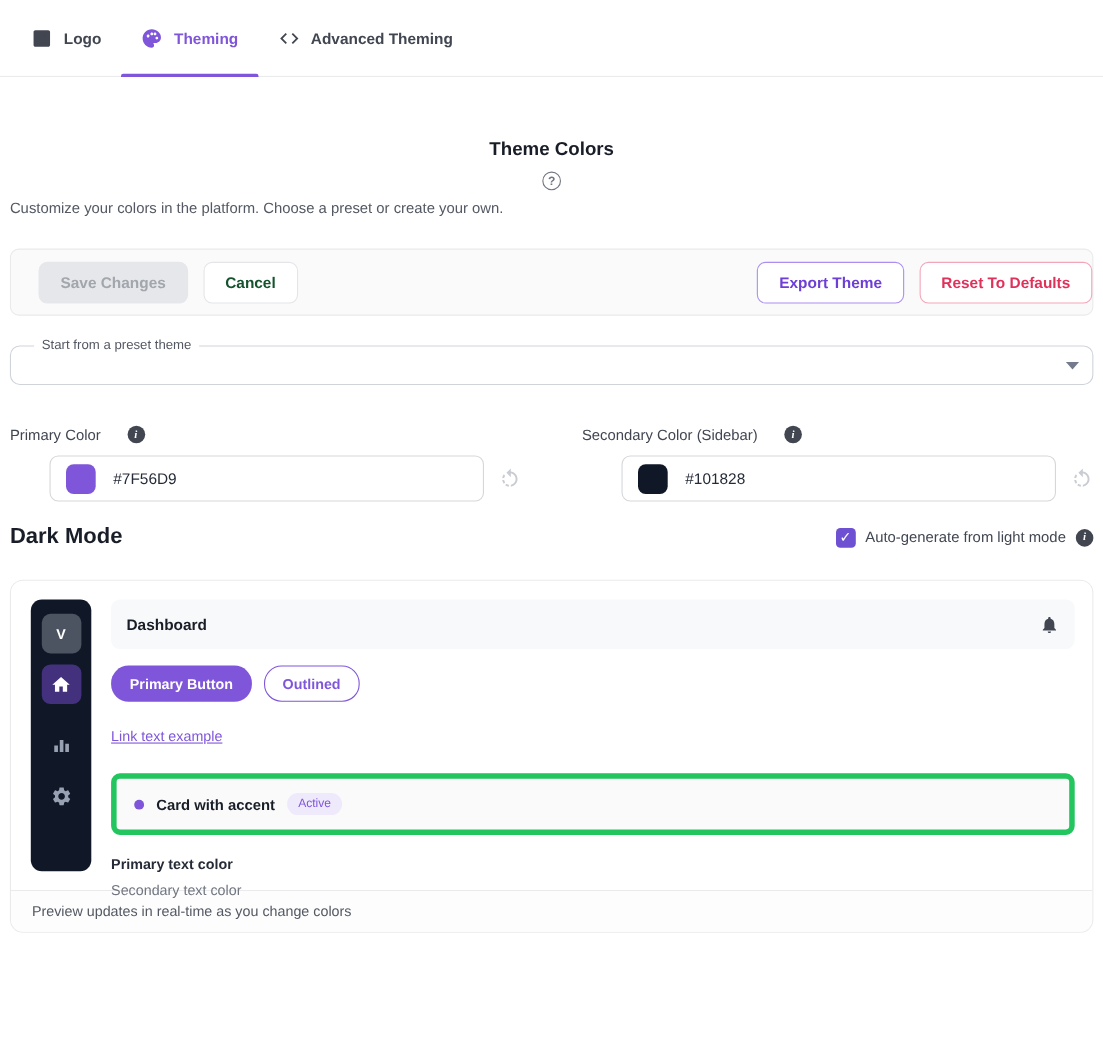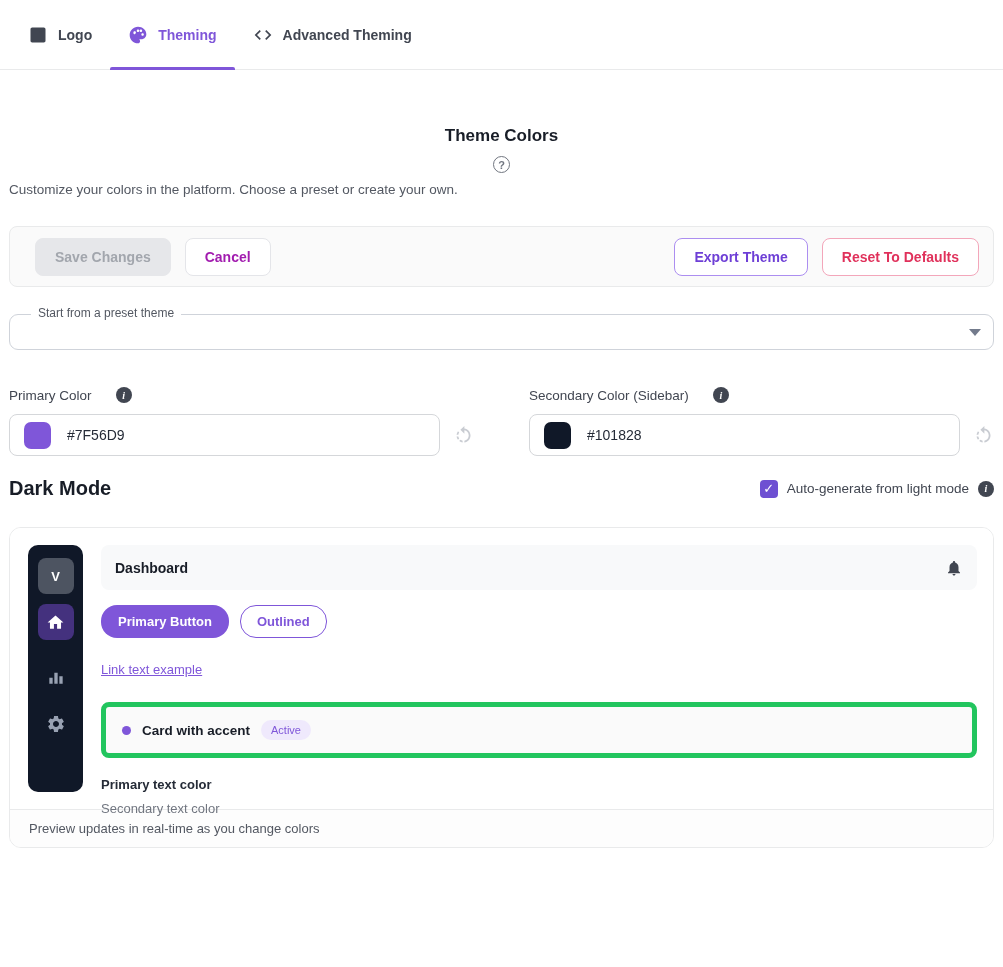--- a/index.html
+++ b/index.html
@@ -14,41 +14,41 @@
   .tab.active::after { content:""; position:absolute; left:0; right:0; bottom:-1px; height:3px; background:#7F56D9; border-radius:2px 2px 0 0; }
 
   
   .content { padding:0 9px; }
   .section-title-row { display:flex; align-items:center; gap:10px; margin-top:56px;flex-direction:column; }
   .section-title { font-size:17px; font-weight:700; color:#181d27; }
   .help-circle { width:17px; height:17px; border:1.5px solid #717680; border-radius:50%; color:#717680; font-size:11px; font-weight:700; display:flex; align-items:center; justify-content:center; cursor:pointer; }
   .section-sub { margin-top:9px; font-size:13.5px; color:#535862; }
 
   
-  .action-bar { margin-top:29px; height:61px; background:#fafafa; border:1px solid #e9eaeb; border-radius:8px; display:flex; align-items:center; justify-content:space-between; padding:0 14px 0 25px; }
+  .action-bar { margin-top:29px; height:61px; background:#fafafa; border:1px solid #e9eaeb; border-radius:8px; display:flex; align-items:center; justify-content:space-between; padding:0 0 0 25px; }
   .btn { font-family:inherit; font-size:14px; font-weight:600; border-radius:8px; padding:10px 19px; cursor:pointer; background:#fff; border:1px solid #e4e5e9; }
   .btn-disabled { background:#e6e7ea; color:#a2a6ad; border:1px solid #e6e7ea; cursor:default; }
-  .btn-ghost { color:#a21caf; }
+  .btn-ghost { color:#14532d; }
   .btn-purple { color:#6E3FD6; border:1px solid #ac8ef0; }
   .btn-danger { color:#E0315B; border:1px solid #f3a6ba; }
   .bar-left, .bar-right { display:flex; gap:14px; }
 
   
   .preset-select { position:relative; margin-top:27px; height:36px; border:1px solid #cfd3da; border-radius:9px; cursor:pointer; display:flex; align-items:center; justify-content:flex-end; padding-right:12px; }
   .preset-select .float-label { position:absolute; top:-9px; left:21px; background:#fff; padding:0 7px; font-size:12px; color:#535862; }
   .caret-down { width:0; height:0; border-left:6px solid transparent; border-right:6px solid transparent; border-top:7px solid #737b8c; }
 
   
   .mode-title { font-size:20px; font-weight:700; color:#181d27; }
   .light-mode-title { margin-top:55px; }
   .fields-grid { display:grid; grid-template-columns:1fr 1fr; column-gap:55px; margin-top:37px; }
   .field-label-row { display:flex; align-items:center; gap:24px; margin-bottom:11px; }
   .field-label { font-size:13.5px; color:#414651; }
   .info-dot { width:16px; height:16px; background:#414651; color:#fff; border-radius:50%; font-size:10px; font-style:italic; font-weight:700; font-family:"Liberation Serif", serif; display:flex; align-items:center; justify-content:center; cursor:pointer; }
-  .color-row { display:flex; align-items:center; gap:13px; }
+  .color-row { display:flex; align-items:center; gap:13px;margin-left:36px; }
   .color-input { flex:1; height:42px; border:1px solid #d5d7da; border-radius:8px; display:flex; align-items:center; gap:16px; padding:0 8px; background:#fff; cursor:text; }
   .swatch { width:27px; height:27px; border-radius:7px; margin-left:6px; }
   .color-value { font-size:14px; color:#252b37; }
   .reset-btn { background:none; border:none; color:#c9ccd2; cursor:pointer; padding:0; display:flex; }
   .reset-btn svg { width:21px; height:21px; }
 
   .dark-mode-row { display:flex; align-items:center; justify-content:space-between; margin-top:21px; }
   .auto-gen { display:flex; align-items:center; gap:9px; }
   .checkbox { width:18px; height:18px; background:#6E50D2; border-radius:4px; color:#fff; font-size:13px; display:flex; align-items:center; justify-content:center; cursor:pointer; }
   .auto-gen-label { font-size:13.5px; color:#414651; }

